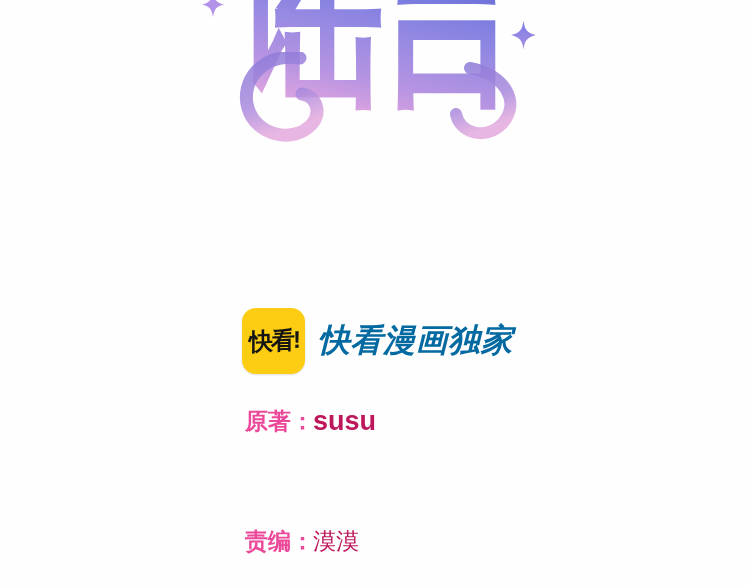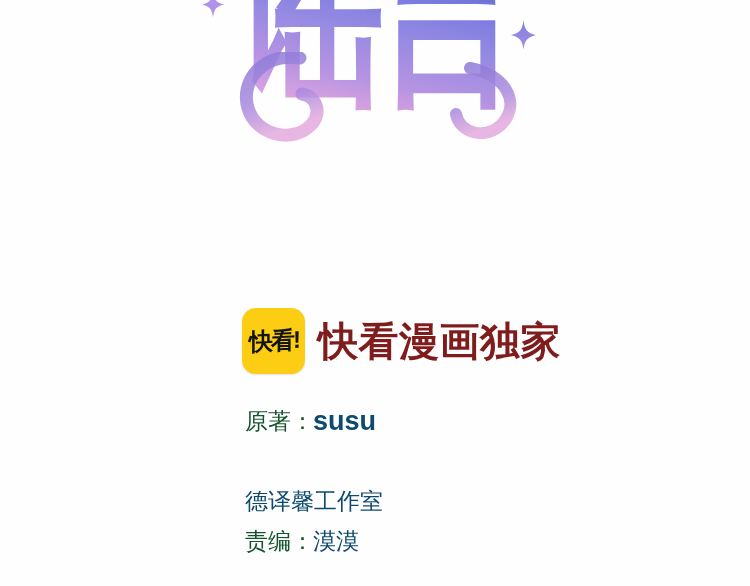--- a/index.html
+++ b/index.html
@@ -67,50 +67,51 @@
   }
   .kk-badge-text {
     font-size: 24px;
     font-weight: 900;
     color: #141414;
     letter-spacing: -2px;
     transform: rotate(-3deg) skewX(-3deg);
     white-space: nowrap;
   }
   .exclusive-label {
-    font-size: 40px;
+    font-size: 32px;
     font-weight: 700;
-    color: #7f1d1d;
+    color: #0369a1;
     letter-spacing: 0.5px;
     white-space: nowrap;
+    font-style: italic;
   }
 
   
   .credits {
     position: absolute;
     left: 245px; top: 401px;
     width: 420px;
   }
   .credit-row {
     height: 40px;
     display: flex;
     align-items: center;
   }
   .credit-label {
     width: 68px;
     font-size: 23px;
-    font-weight: 400;
-    color: #14532d;
+    font-weight: 700;
+    color: #ec4899;
     white-space: nowrap;
     flex: none;
   }
   .credit-value {
     font-size: 27px;
     font-weight: 600;
-    color: #0c4a6e;
+    color: #be185d;
     white-space: nowrap;
   }
   .credit-value.cjk { font-size: 23px; font-weight: 500; }
 </style>
 </head>
 <body>
 
 <div class="canvas">
 
   <div class="title-wrap">
@@ -154,21 +155,20 @@
   </div>
 
   <div class="credits">
     <div class="credit-row">
       <span class="credit-label">原著：</span>
       <span class="credit-value">susu</span>
     </div>
     <div class="credit-row">
     </div>
     <div class="credit-row">
-      <span class="credit-value cjk">德译馨工作室</span>
     </div>
     <div class="credit-row">
       <span class="credit-label">责编：</span>
       <span class="credit-value cjk">漠漠</span>
     </div>
   </div>
 
 </div>
 
 </body></html>

